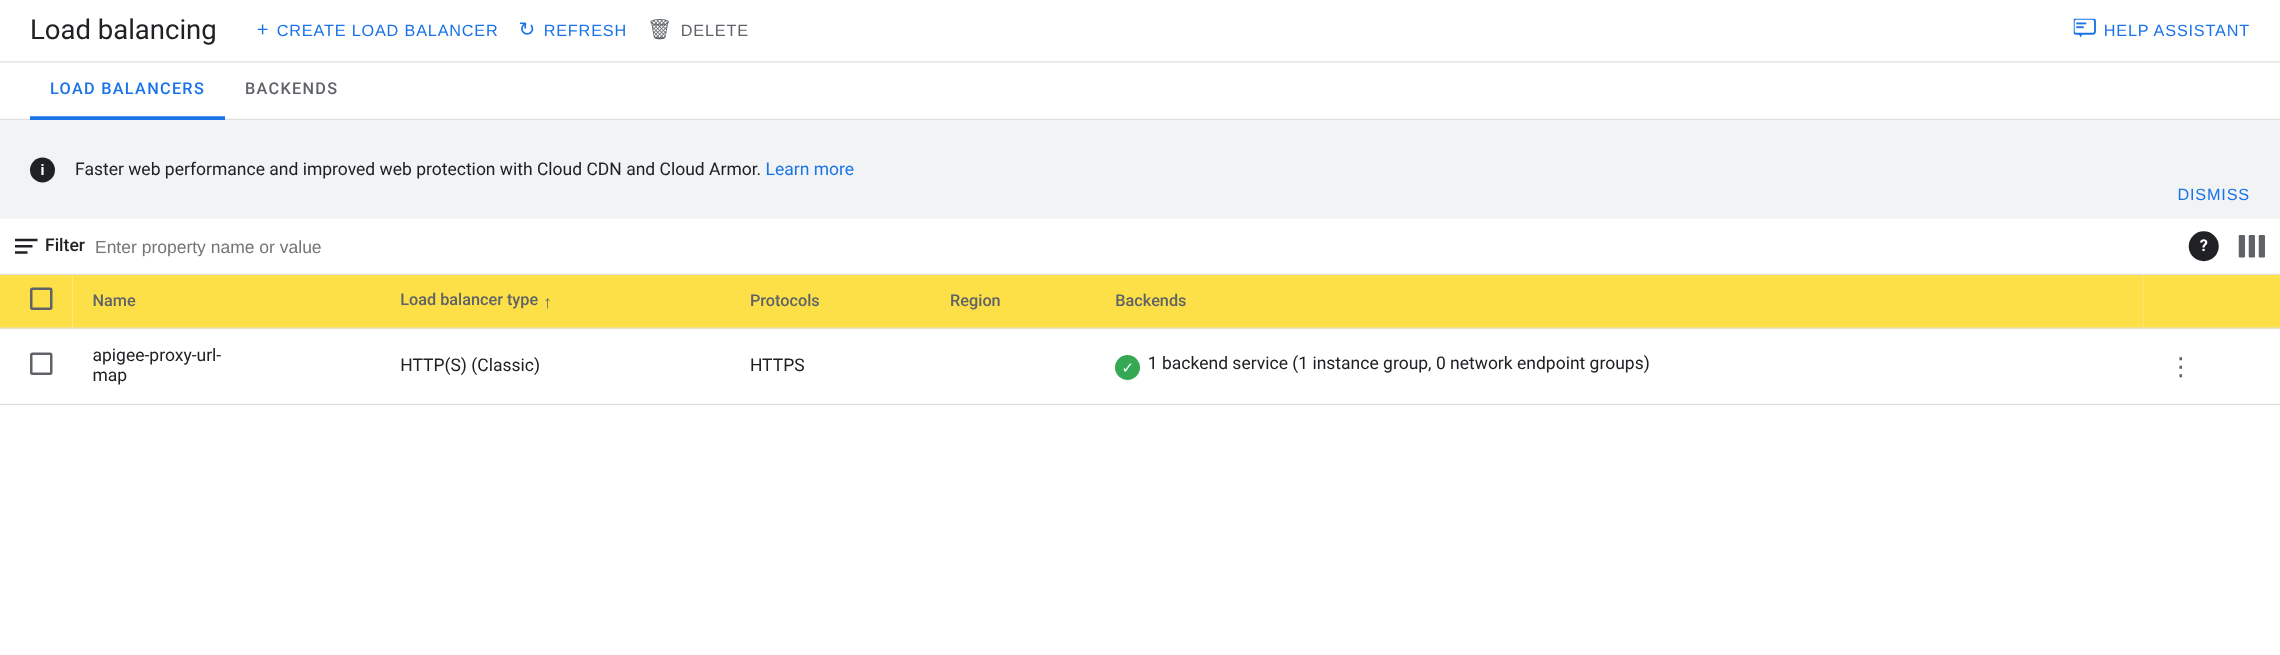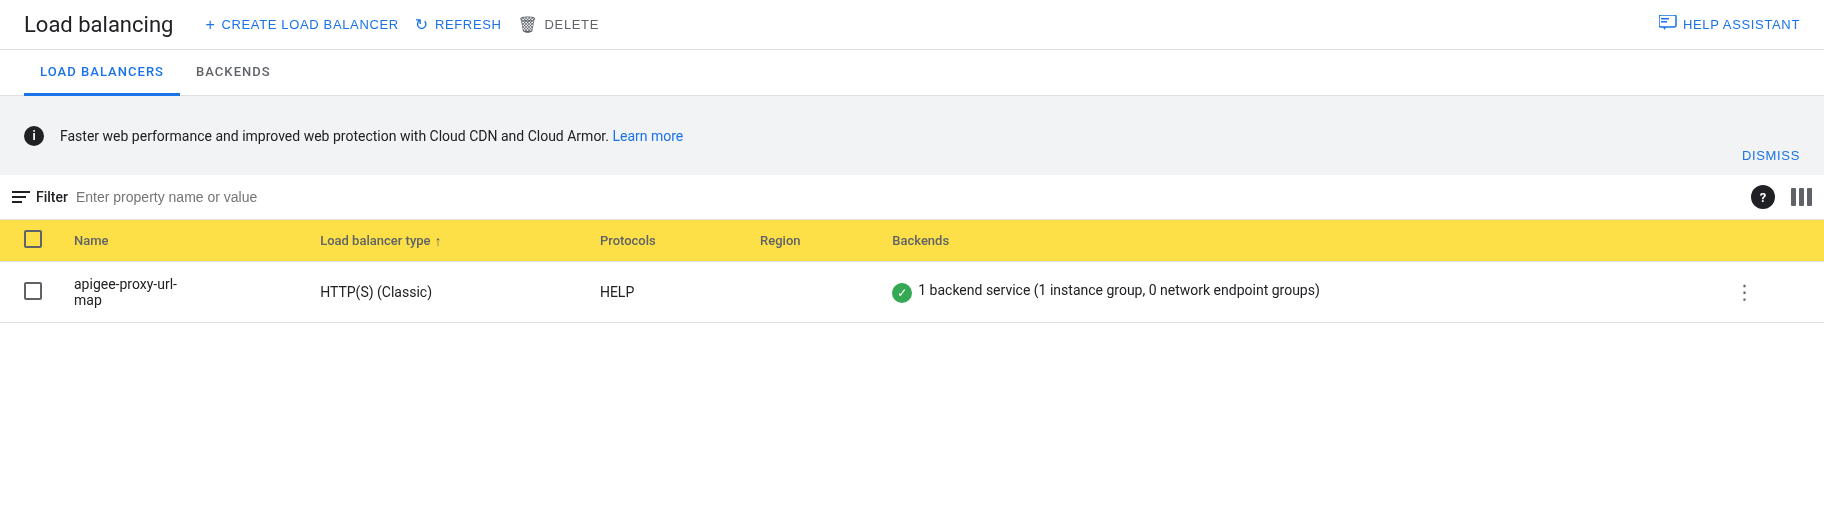--- a/index.html
+++ b/index.html
@@ -353,21 +353,21 @@
       <td>
         <div class="checkbox"></div>
       </td>
       <td>
         <span>apigee-proxy-url-<br>map</span>
       </td>
       <td>
         <span>HTTP(S) (Classic)</span>
       </td>
       <td>
-        <span>HELP</span>
+        <span>HTTPS</span>
       </td>
       <td class="region-cell">
         <span></span>
       </td>
       <td>
         <div class="backend-status">
           <div class="green-check">✓</div>
           <span>1 backend service (1 instance group, 0 network endpoint groups)</span>
         </div>
       </td>

